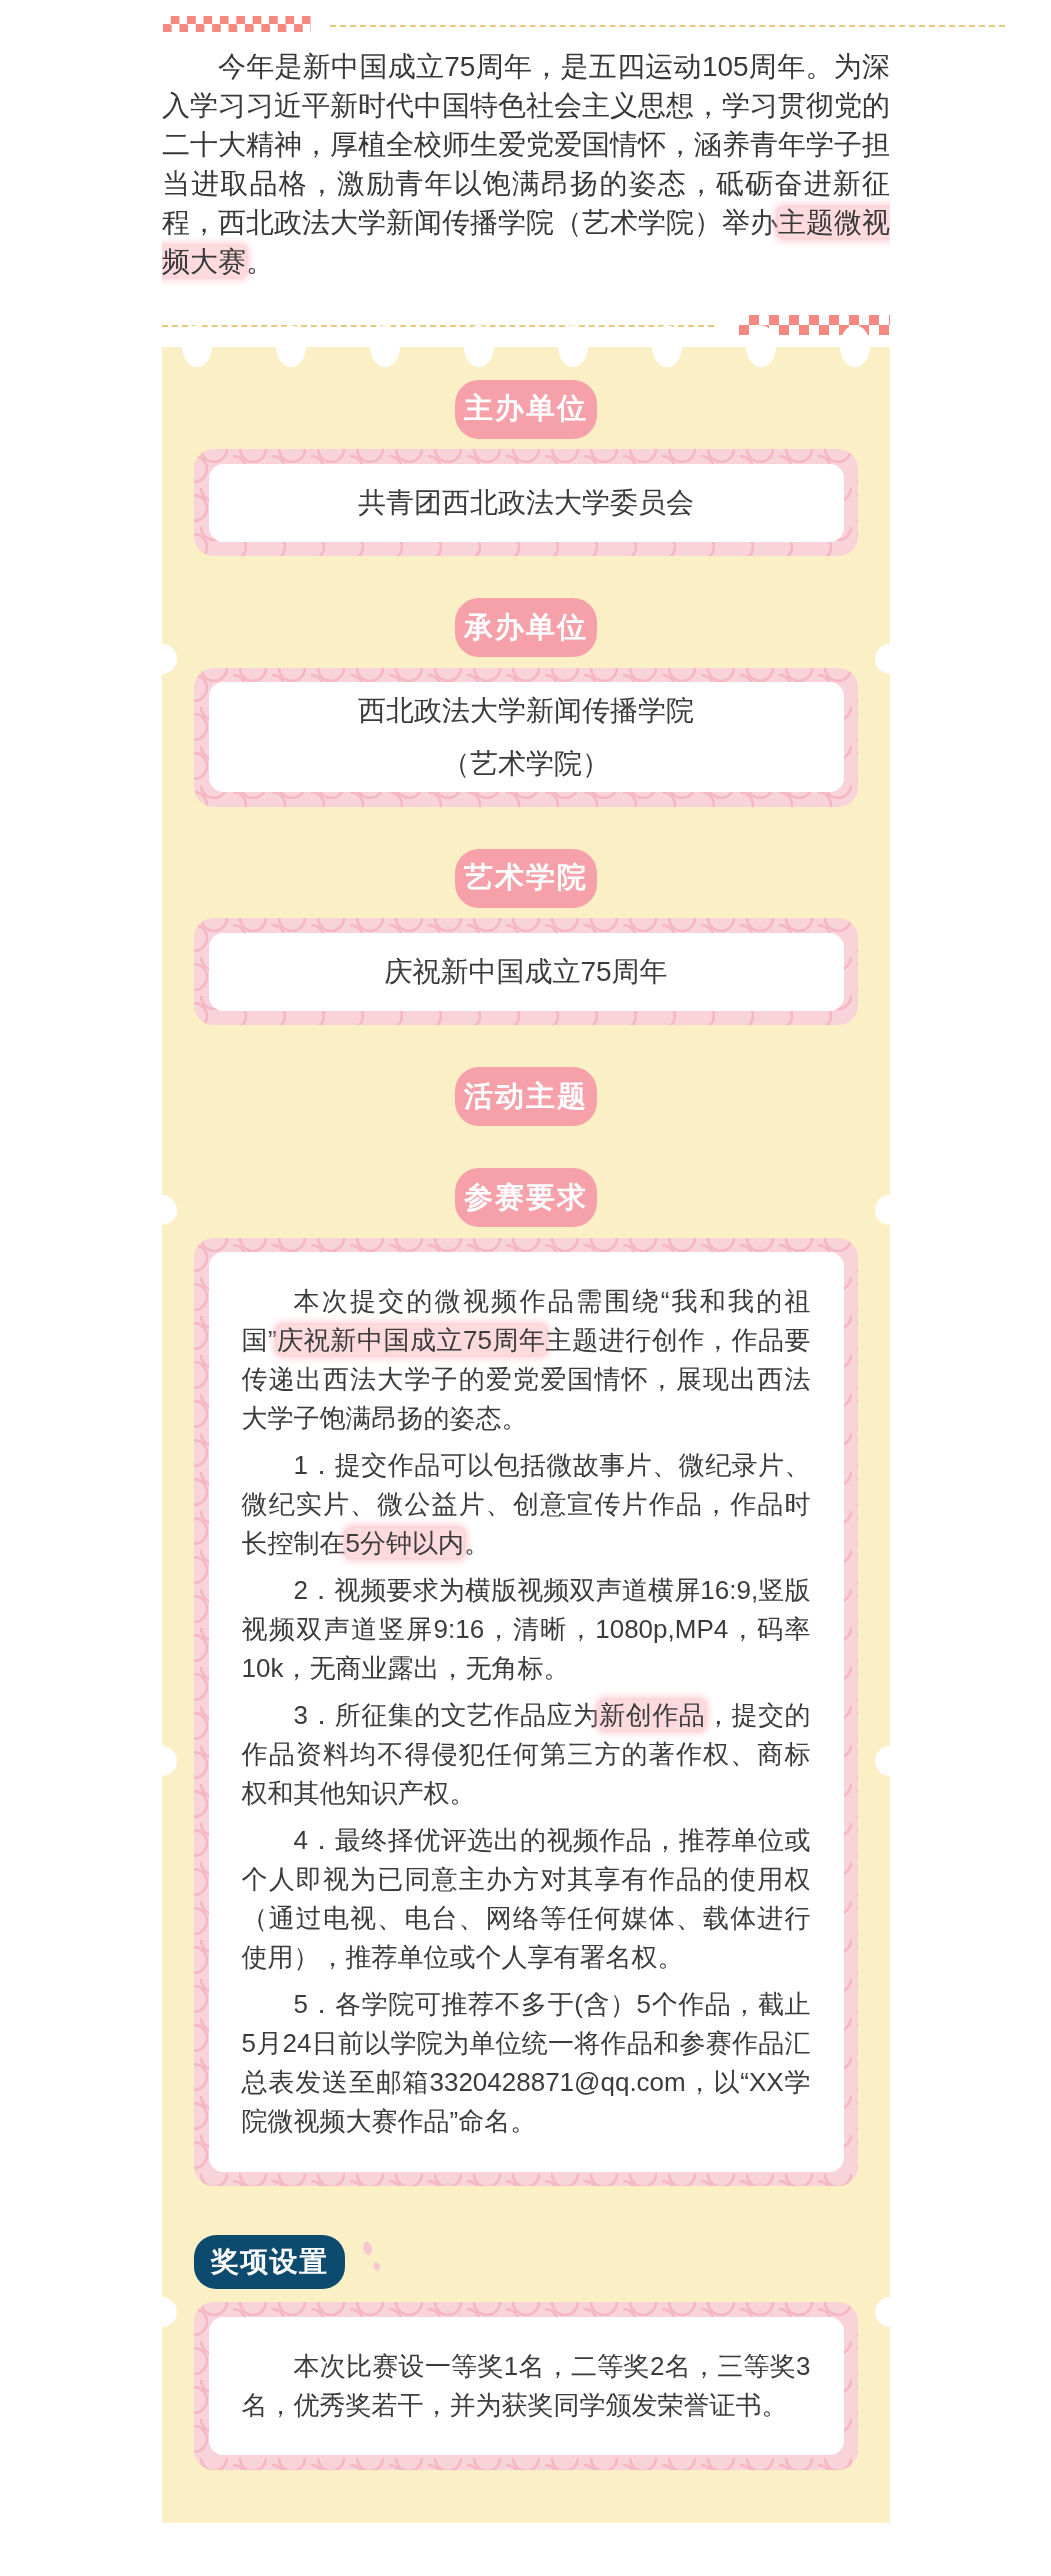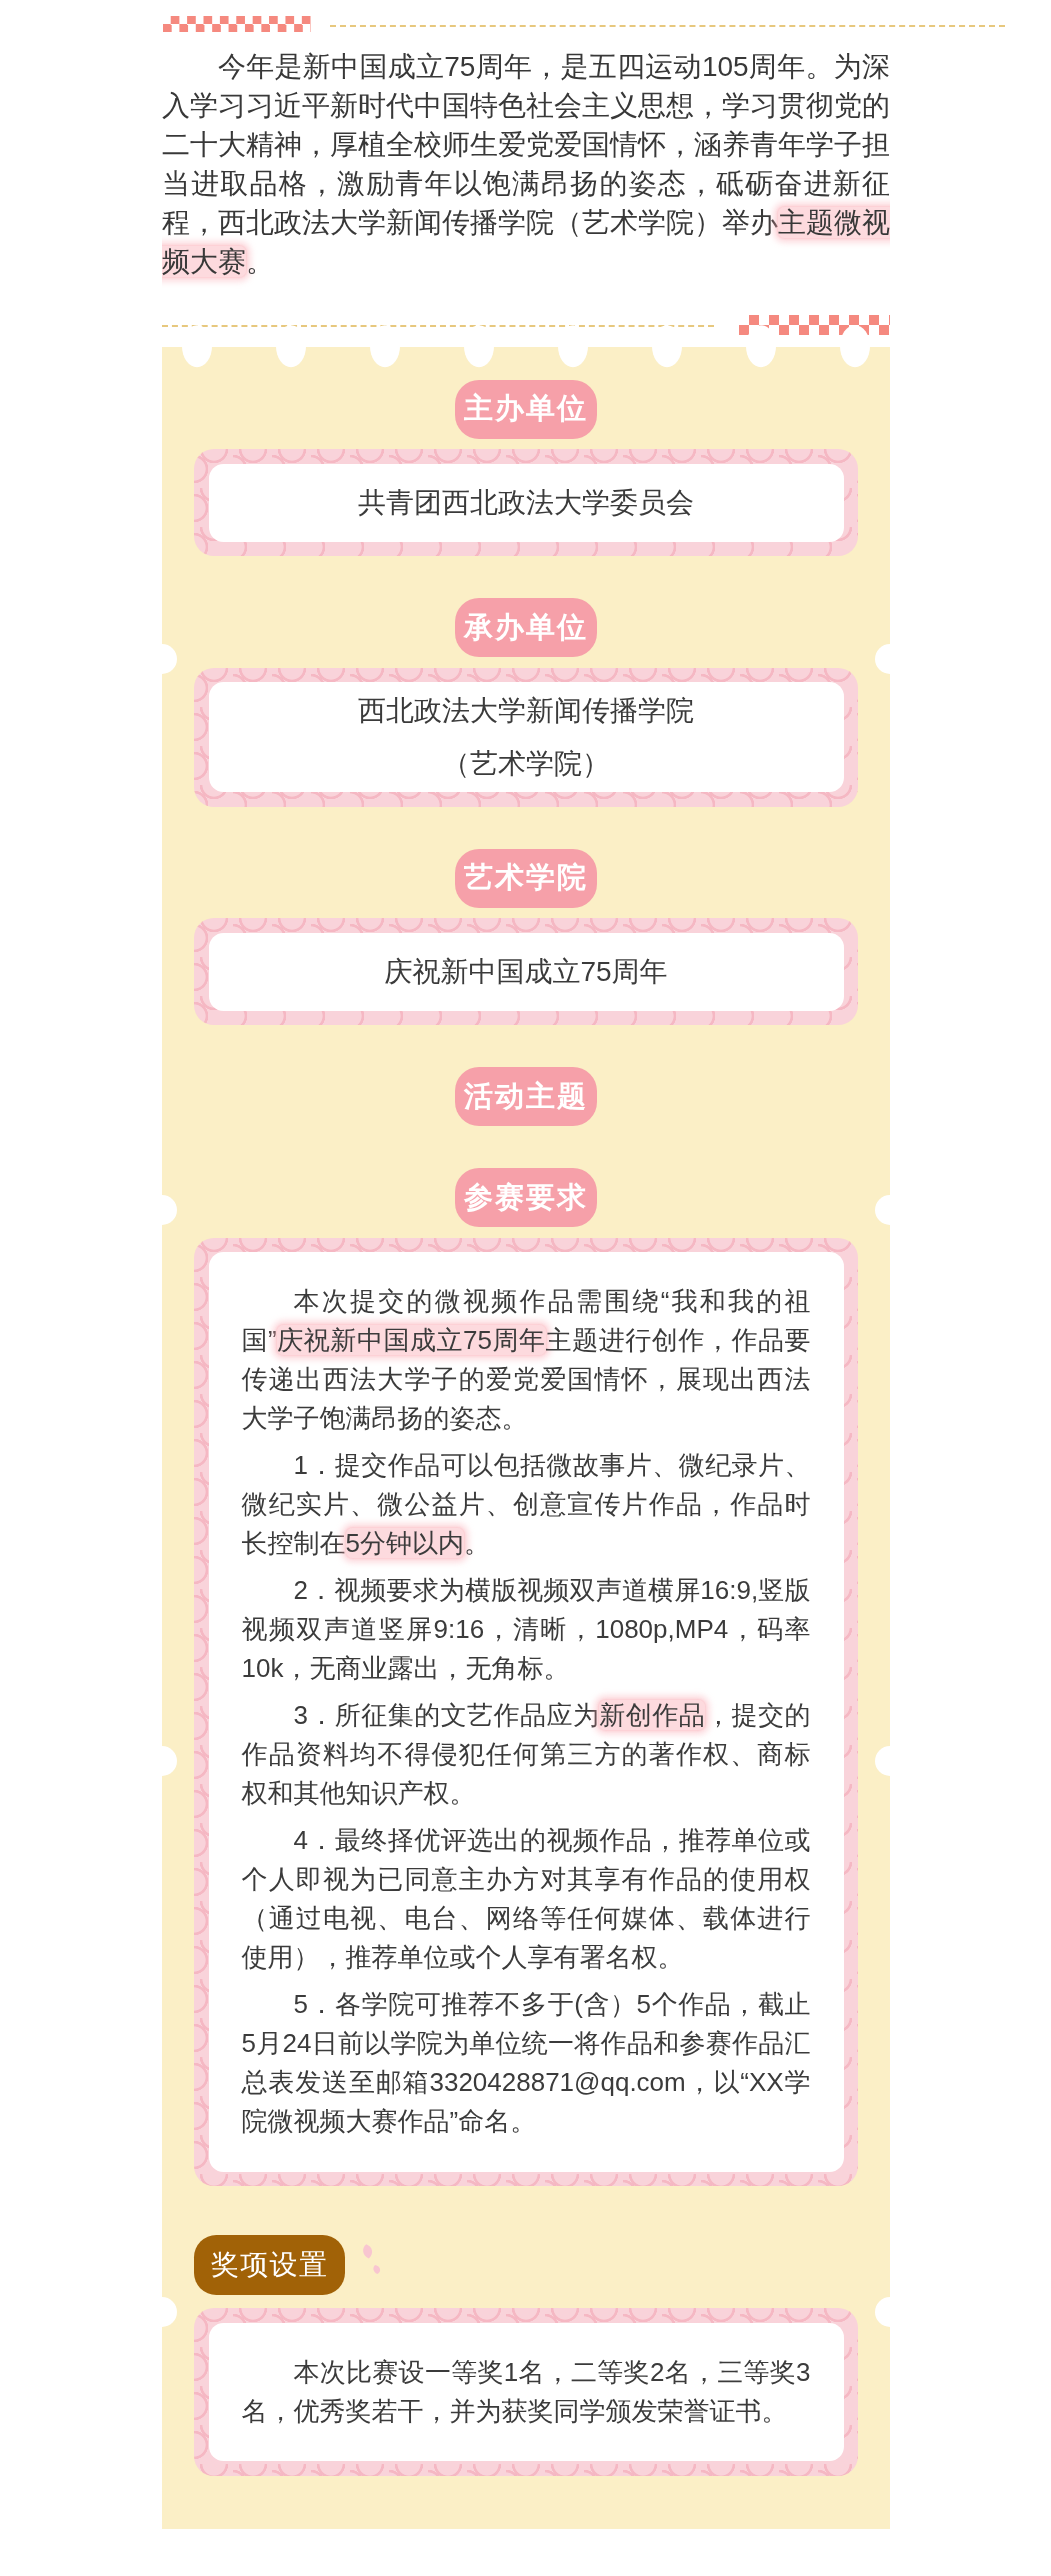--- a/index.html
+++ b/index.html
@@ -29,23 +29,23 @@
   .side-notch{position:absolute;width:30px;height:30px;border-radius:50%;background:#ffffff;pointer-events:none;}
   .side-notch.l{left:-15px;}
   .side-notch.r{right:-15px;}
 
   
   .pill{width:142px;height:59px;margin:42px auto 10.5px auto;border-radius:24px;background:#f6a0a9;
         display:flex;align-items:center;justify-content:center;
         color:#ffffff;font-size:29px;font-weight:bold;letter-spacing:2px;}
   .pill.first{margin-top:6.6px;}
   .badge-row{display:flex;align-items:center;margin:49px 0 13px 0;}
-  .badge{height:60px;padding:0 17px;border-radius:22.3px;background:#a16207;
+  .badge{height:54px;padding:0 17px;border-radius:22.3px;background:#0c4a6e;
          display:inline-flex;align-items:center;justify-content:center;
-         color:#ffffff;font-size:28px;font-weight:normal;letter-spacing:1.3px;}
+         color:#ffffff;font-size:28px;font-weight:bold;letter-spacing:1.3px;}
   .petals{margin-left:12px;margin-top:-9.2px;}
 
   
   .fancy-box{border-radius:20px;padding:14.5px;background-color:#f9d3da;
      background-image:
        radial-gradient(circle at 20px 0px, transparent 11.2px, rgba(244,177,189,.8) 12px, rgba(244,177,189,.8) 14px, transparent 14.5px),
        radial-gradient(circle at 0px 20px, transparent 11.2px, rgba(244,177,189,.8) 12px, rgba(244,177,189,.8) 14px, transparent 14.5px);
      background-size:39px 39px;}
   .inner{background:#ffffff;border-radius:14.5px;min-height:74px;
          display:flex;flex-direction:column;justify-content:center;

